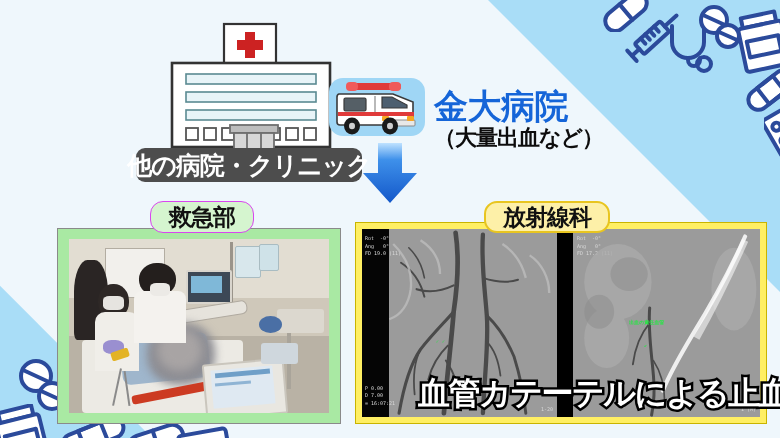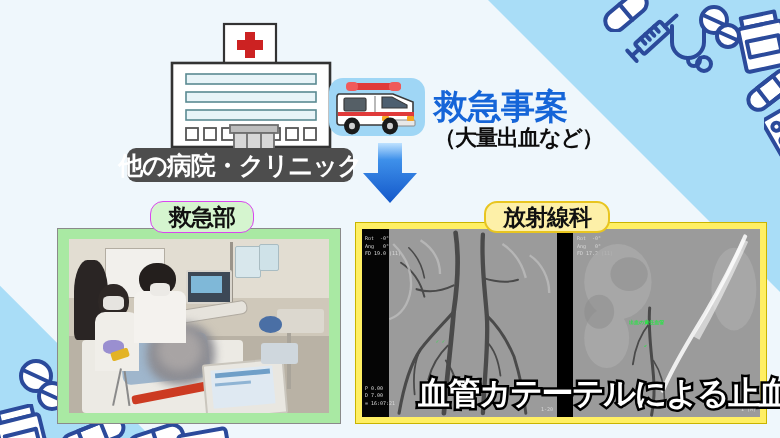--- a/index.html
+++ b/index.html
@@ -65,21 +65,21 @@
   .chip {
     position: absolute;
     display: flex;
     align-items: center;
     justify-content: center;
     font-weight: bold;
     white-space: nowrap;
     box-sizing: border-box;
   }
   #chip-other-hospital {
-    left: 127px;
+    left: 136px;
     top: 148px;
     width: 226px;
     height: 34px;
     background: #4d4d4d;
     color: #ffffff;
     border-radius: 9px;
     font-size: 25px;
     letter-spacing: -1px;
     z-index: 6;
   }
@@ -408,21 +408,21 @@
   </svg>
 
   <div class="chip" id="chip-other-hospital">他の病院・クリニック</div>
 
 
   <div class="chip" id="chip-er">救急部</div>
 
   <div class="chip" id="chip-radiology">放射線科</div>
 
   <div id="emergency-block">
-    <div id="emergency-title">救急事案</div>
+    <div id="emergency-title">金大病院</div>
     <div id="emergency-sub">（大量出血など）</div>
   </div>
 
   <div id="frame-er">
     <div class="photo-inner" id="er-photo">
 
       <div class="er-el" style="left:0;top:0;width:100%;height:34%;background:#e2ddd2;"></div>
       <div class="er-el" style="left:0;top:34%;width:100%;height:22%;background:#cfc8ba;"></div>
       <div class="er-el" style="left:0;top:56%;width:100%;height:44%;background:#b9b2a5;"></div>
 

